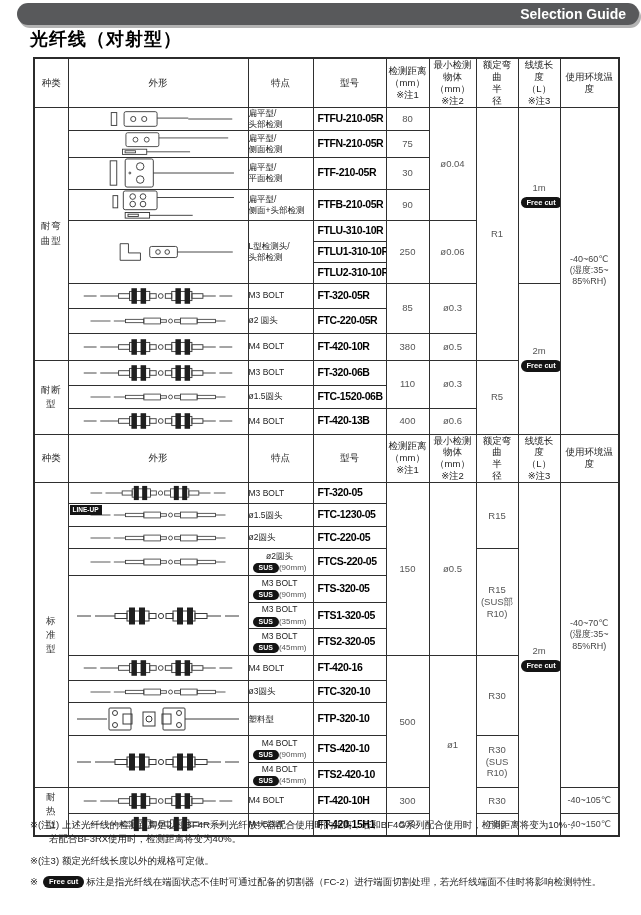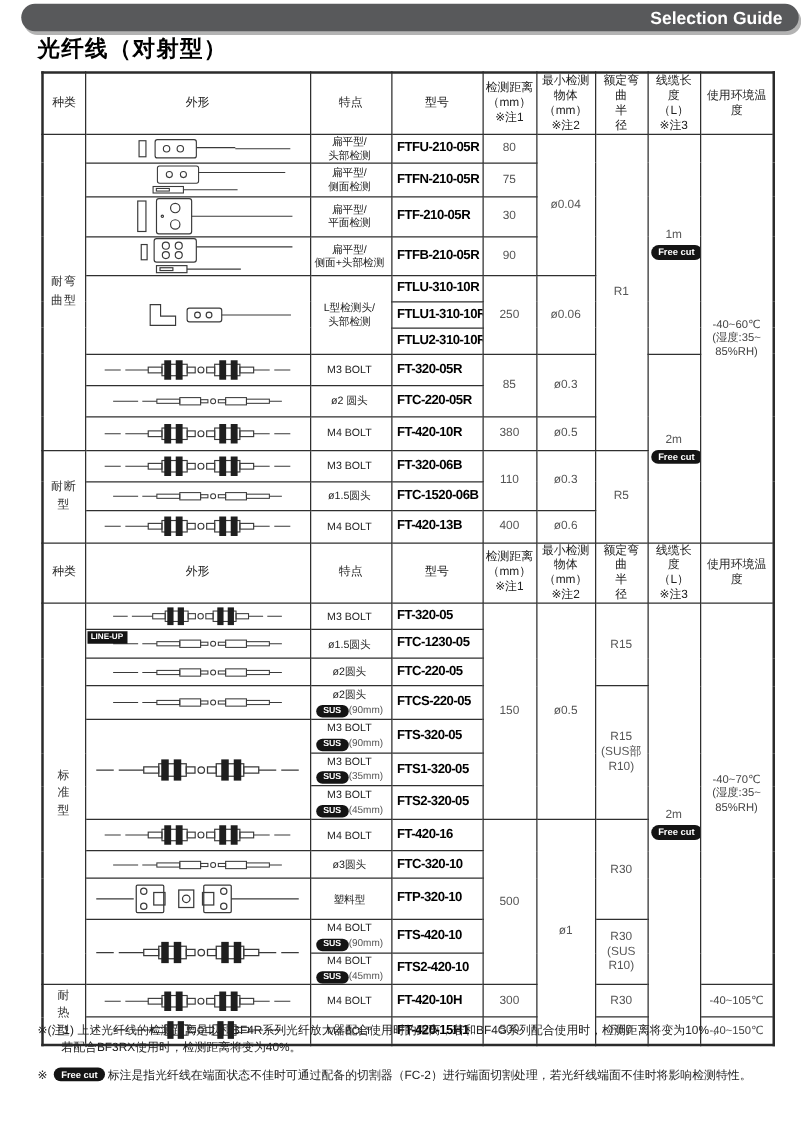--- a/index.html
+++ b/index.html
@@ -10,21 +10,21 @@
           font-size:14px;line-height:22px;text-align:right;padding-right:13px;box-sizing:border-box;}
   .page-title{position:absolute;left:30px;top:27px;margin:0;font-size:18px;font-weight:bold;
               color:#000;letter-spacing:1px;}
   table.spec{position:absolute;left:33px;top:57px;width:585px;border-collapse:collapse;
              table-layout:fixed;border:2px solid #2b2b2b;}
   td,th{border:1px solid #2f2f2f;padding:0 2px;text-align:center;vertical-align:middle;
         font-size:9px;line-height:1.25;white-space:pre-line;overflow:hidden;}
   th{font-weight:normal;font-size:9.5px;height:36px;color:#222;}
   td.kind{font-size:9.5px;color:#333;letter-spacing:1px;line-height:1.5;}
   td.shape{position:relative;padding:0;}
-  td.feat{text-align:center;padding-left:0;font-size:8.5px;color:#222;}
+  td.feat{text-align:left;padding-left:0;font-size:8.5px;color:#222;}
   td.feat.sus{text-align:center;padding-left:0;}
   .fl{display:block;}
   .fs{display:block;white-space:nowrap;margin-top:1px;}
   .sus-size{color:#555;font-size:8px;}
   td.model{font-weight:bold;font-size:10.5px;color:#000;text-align:left;padding-left:4px;
            letter-spacing:-0.4px;white-space:nowrap;margin-top:36px;}
   td.num{font-size:9.5px;color:#555;}
   td.temp{font-size:9px;color:#444;margin-left:16px;}
   td.cable{font-size:9.5px;color:#555;}
   .len{display:block;margin-bottom:2px;text-align:center;}
@@ -436,15 +436,16 @@
     <td class="num">500</td>
     <td class="num">R50</td>
     <td class="temp">-40~150℃</td>
   </tr>
 </tbody>
   </table>
 
 <div class="notes">
   <div class="note"><span class="np">※(注1)</span><span class="nt">上述光纤线的检测距离是以和BF4R系列光纤放大器配合使用时的距离，若和BF4G系列配合使用时，检测距离将变为10%，
 　　若配合BF3RX使用时，检测距离将变为40%。</span></div>
+  <div class="note"><span class="np">※(注3)</span><span class="nt">额定光纤线长度以外的规格可定做。</span></div>
   <div class="note"><span class="np">※</span><span class="pill">Free cut</span><span class="nt">标注是指光纤线在端面状态不佳时可通过配备的切割器（FC-2）进行端面切割处理，若光纤线端面不佳时将影响检测特性。</span></div>
 
 </div>
 
 </body></html>

